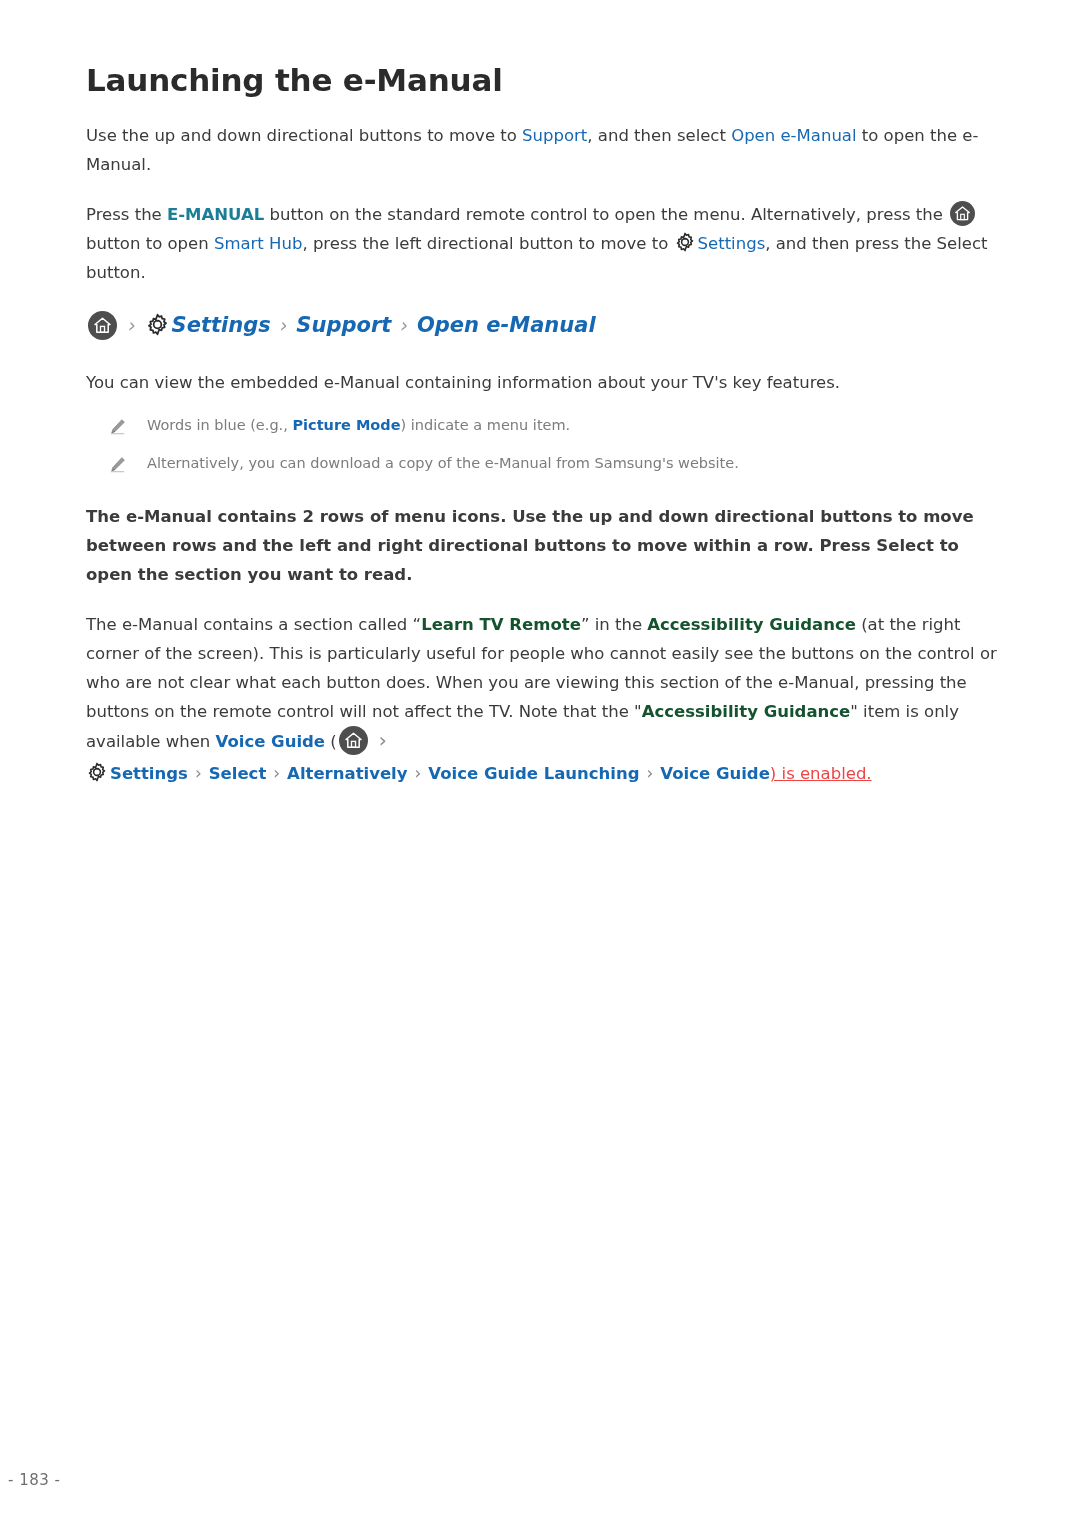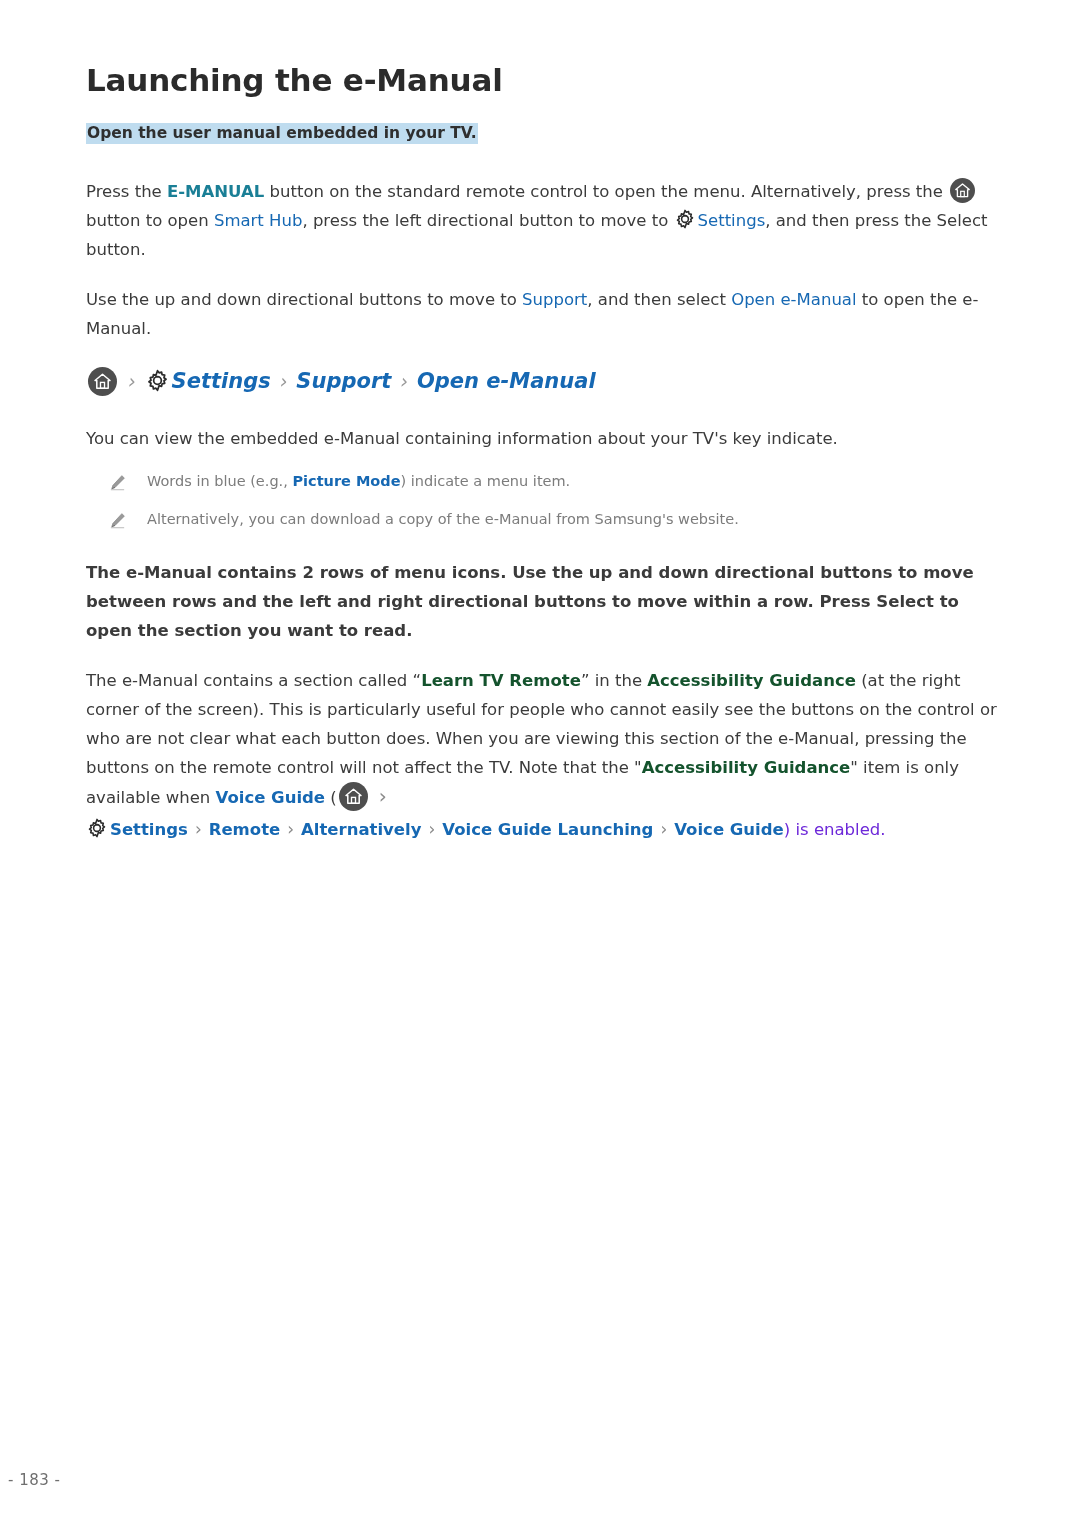--- a/index.html
+++ b/index.html
@@ -135,22 +135,23 @@
   .note-text .lnk-bold { color: #1668b3; font-weight: bold; }
 
   
   .inline-path {
     font-size: 16.5px;
     font-weight: bold;
     color: #1668b3;
     line-height: 30px;
   }
   .inline-path .tail {
-    color: #6d28d9;
+    color: #ef4444;
     font-weight: normal;
+    text-decoration: underline;
   }
   .inline-path .chev { color: #8c8c8c; }
 
   
   .page-number {
     position: absolute;
     left: 0;
     right: 0;
     bottom: 38px;
     text-align: left;
@@ -159,50 +160,47 @@
     letter-spacing: 0.5px;
   }
 </style>
 </head>
 <body>
 
 <div class="page">
 
   <h1 class="page-title">Launching the e-Manual</h1>
 
-  <div class="subtitle-wrap">
-    <span class="subtitle">Open the user manual embedded in your TV.</span>
-  </div>
+
+  <p class="para">
+    <span>Use the up and down directional buttons to move to </span><span class="lnk">Support</span><span>, and then select </span><span class="lnk">Open e-Manual</span><span> to open the e-Manual.</span>
+  </p>
 
   <p class="para">
     <span>Press the </span><span class="lnk-teal">E-MANUAL</span><span> button on the standard remote control to open the menu. Alternatively, press the </span><span class="home-ico"><svg width="17" height="17" viewBox="0 0 17 17">
           <path d="M8.5 2 L15.2 7.6 L13.6 7.6 L13.6 14.6 L3.4 14.6 L3.4 7.6 L1.8 7.6 Z" fill="none" stroke="#ffffff" stroke-width="1.35" stroke-linejoin="round"></path>
           <rect x="6.7" y="9.3" width="3.6" height="5.3" fill="none" stroke="#ffffff" stroke-width="1.2"></rect>
         </svg></span><span> button to open </span><span class="lnk">Smart Hub</span><span>, press the left directional button to move to </span><span class="gear-ico"><svg width="22" height="22" viewBox="0 0 24 24">
           <path d="M12 8.3a3.7 3.7 0 1 0 0 7.4 3.7 3.7 0 0 0 0-7.4z" fill="none" stroke="#2b2b2b" stroke-width="1.7"></path>
           <path d="M12 2.6l1.5 2.0 2.4-0.7 0.5 2.5 2.5 0.5-0.7 2.4 2.0 1.5-2.0 1.5 0.7 2.4-2.5 0.5-0.5 2.5-2.4-0.7L12 21.4l-1.5-2.0-2.4 0.7-0.5-2.5-2.5-0.5 0.7-2.4-2.0-1.5 2.0-1.5-0.7-2.4 2.5-0.5 0.5-2.5 2.4 0.7z" fill="none" stroke="#2b2b2b" stroke-width="1.7" stroke-linejoin="round"></path>
         </svg></span><span class="lnk">Settings</span><span>, and then press the Select button.</span>
   </p>
 
-  <p class="para">
-    <span>Use the up and down directional buttons to move to </span><span class="lnk">Support</span><span>, and then select </span><span class="lnk">Open e-Manual</span><span> to open the e-Manual.</span>
-  </p>
-
   <div class="path-line">
     <span class="home-ico home-ico-lg"><svg width="19" height="19" viewBox="0 0 17 17">
           <path d="M8.5 2 L15.2 7.6 L13.6 7.6 L13.6 14.6 L3.4 14.6 L3.4 7.6 L1.8 7.6 Z" fill="none" stroke="#ffffff" stroke-width="1.35" stroke-linejoin="round"></path>
           <rect x="6.7" y="9.3" width="3.6" height="5.3" fill="none" stroke="#ffffff" stroke-width="1.2"></rect>
         </svg></span><span class="chev chev-lg">›</span><span class="gear-ico gear-ico-lg"><svg width="25" height="25" viewBox="0 0 24 24">
           <path d="M12 8.3a3.7 3.7 0 1 0 0 7.4 3.7 3.7 0 0 0 0-7.4z" fill="none" stroke="#2b2b2b" stroke-width="1.7"></path>
           <path d="M12 2.6l1.5 2.0 2.4-0.7 0.5 2.5 2.5 0.5-0.7 2.4 2.0 1.5-2.0 1.5 0.7 2.4-2.5 0.5-0.5 2.5-2.4-0.7L12 21.4l-1.5-2.0-2.4 0.7-0.5-2.5-2.5-0.5 0.7-2.4-2.0-1.5 2.0-1.5-0.7-2.4 2.5-0.5 0.5-2.5 2.4 0.7z" fill="none" stroke="#2b2b2b" stroke-width="1.7" stroke-linejoin="round"></path>
         </svg></span><span>Settings</span><span class="chev chev-lg">›</span><span>Support</span><span class="chev chev-lg">›</span><span>Open e-Manual</span>
   </div>
 
   <p class="para tight">
-    <span>You can view the embedded e-Manual containing information about your TV's key indicate.</span>
+    <span>You can view the embedded e-Manual containing information about your TV's key features.</span>
   </p>
 
   <div class="note">
     <span class="pencil-ico">
       <svg width="19" height="19" viewBox="0 0 20 20">
           <path d="M14.6 2.8 L17.2 5.4 L7.4 15.2 L4.0 16.4 L5.2 13.0 Z" fill="#9a9a9a" stroke="#8a8a8a" stroke-width="0.8" stroke-linejoin="round"></path>
           <path d="M4.0 16.4 L7.4 15.2" stroke="#6f6f6f" stroke-width="1"></path>
           <path d="M3.0 17.6 L17.0 17.6" stroke="#bdbdbd" stroke-width="1.1"></path>
         </svg>
     </span>
@@ -232,18 +230,18 @@
     <span>The e-Manual contains a section called “</span><span class="bold">Learn TV Remote</span><span>” in the </span><span class="bold">Accessibility Guidance</span><span> (at the right corner of the screen). This is particularly useful for people who cannot easily see the buttons on the control or who are not clear what each button does. When you are viewing this section of the e-Manual, pressing the buttons on the remote control will not affect the TV. Note that the "</span><span class="bold">Accessibility Guidance</span><span>" item is only available when </span><span class="lnk-bold">Voice Guide</span><span> (</span><span class="home-ico home-ico-lg"><svg width="19" height="19" viewBox="0 0 17 17">
           <path d="M8.5 2 L15.2 7.6 L13.6 7.6 L13.6 14.6 L3.4 14.6 L3.4 7.6 L1.8 7.6 Z" fill="none" stroke="#ffffff" stroke-width="1.35" stroke-linejoin="round"></path>
           <rect x="6.7" y="9.3" width="3.6" height="5.3" fill="none" stroke="#ffffff" stroke-width="1.2"></rect>
         </svg></span><span class="chev chev-lg">›</span>
   </p>
 
   <div class="inline-path">
     <span class="gear-ico"><svg width="22" height="22" viewBox="0 0 24 24">
           <path d="M12 8.3a3.7 3.7 0 1 0 0 7.4 3.7 3.7 0 0 0 0-7.4z" fill="none" stroke="#2b2b2b" stroke-width="1.7"></path>
           <path d="M12 2.6l1.5 2.0 2.4-0.7 0.5 2.5 2.5 0.5-0.7 2.4 2.0 1.5-2.0 1.5 0.7 2.4-2.5 0.5-0.5 2.5-2.4-0.7L12 21.4l-1.5-2.0-2.4 0.7-0.5-2.5-2.5-0.5 0.7-2.4-2.0-1.5 2.0-1.5-0.7-2.4 2.5-0.5 0.5-2.5 2.4 0.7z" fill="none" stroke="#2b2b2b" stroke-width="1.7" stroke-linejoin="round"></path>
-        </svg></span><span>Settings</span><span class="chev">›</span><span>Remote</span><span class="chev">›</span><span>Alternatively</span><span class="chev">›</span><span>Voice Guide Launching</span><span class="chev">›</span><span>Voice Guide</span><span class="tail">) is enabled.</span>
+        </svg></span><span>Settings</span><span class="chev">›</span><span>Select</span><span class="chev">›</span><span>Alternatively</span><span class="chev">›</span><span>Voice Guide Launching</span><span class="chev">›</span><span>Voice Guide</span><span class="tail">) is enabled.</span>
   </div>
 
   <div class="page-number">- 183 -</div>
 
 </div>
 
 </body></html>

